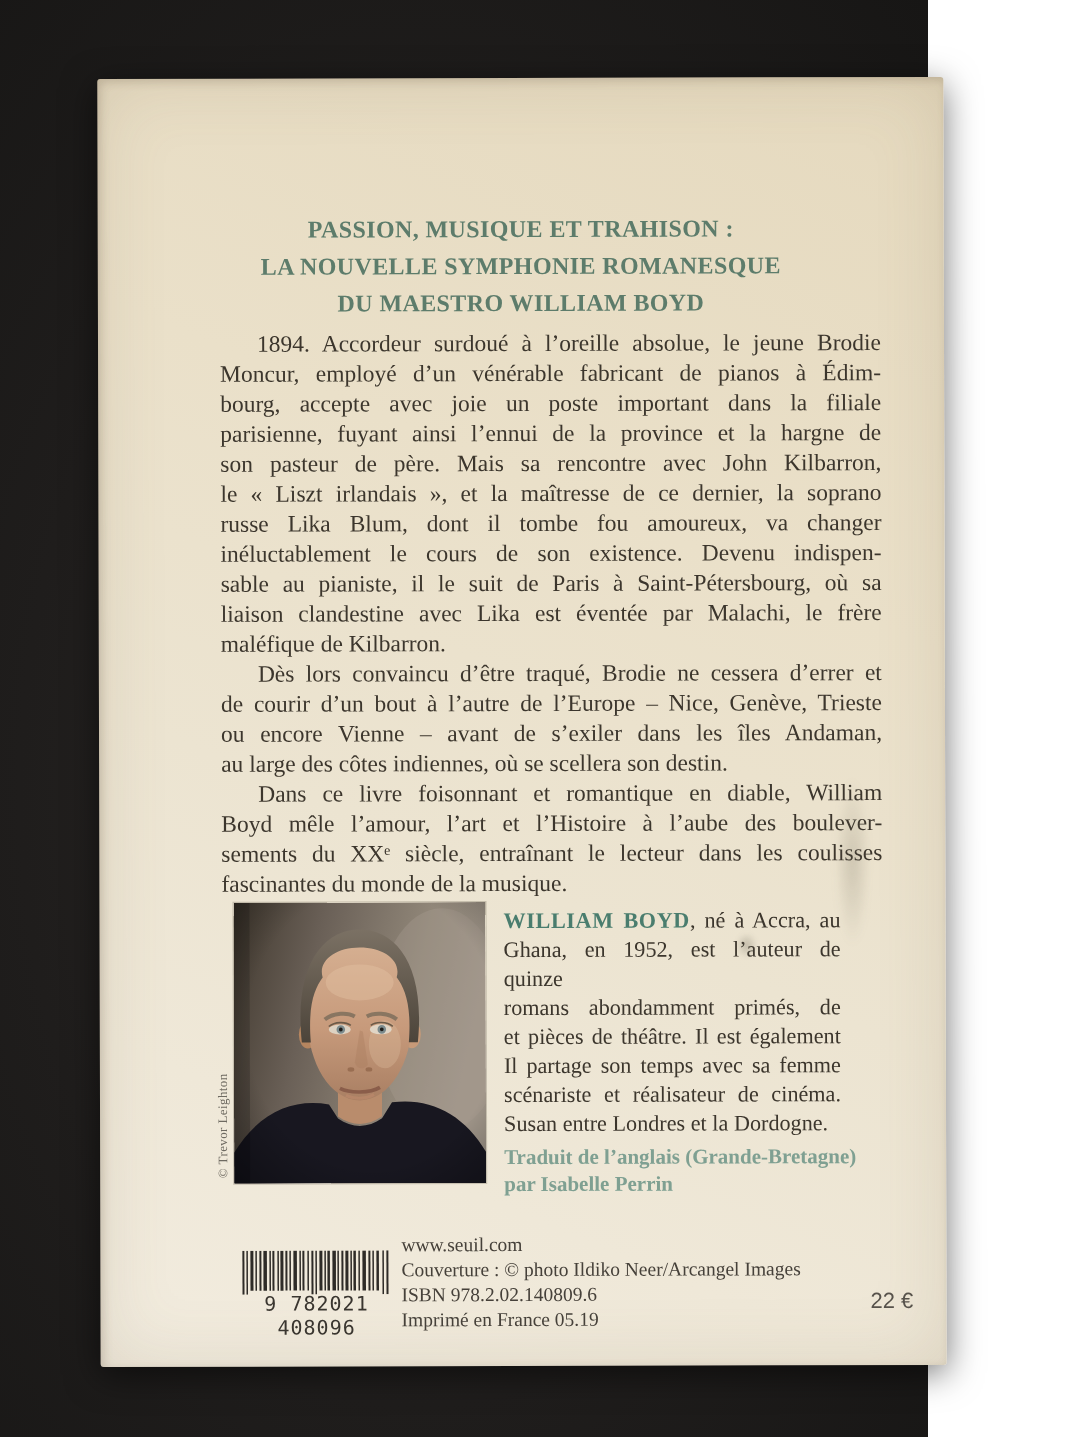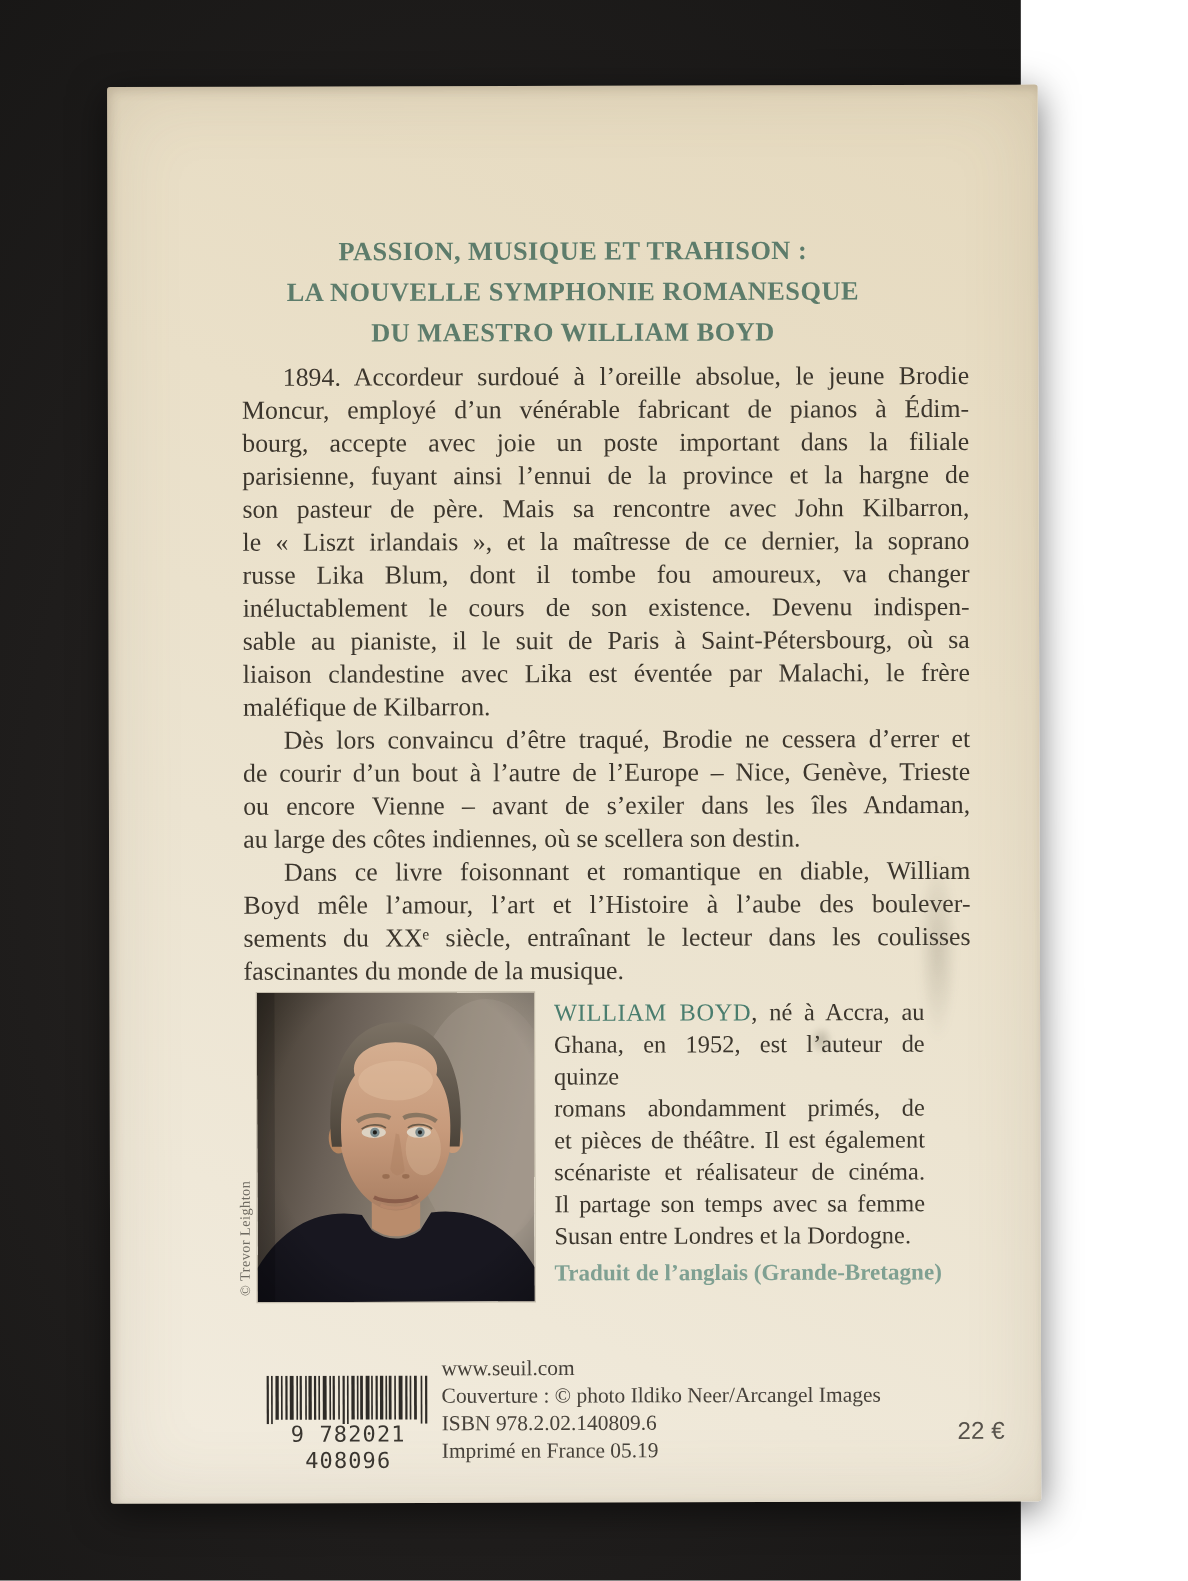--- a/index.html
+++ b/index.html
@@ -52,21 +52,21 @@
     position:absolute; left:43px; top:1039px; width:160px;
     transform:rotate(-90deg);
     font-size:13px; color:#6e6a61; text-align:center; letter-spacing:0.4px;
   }
 
   .bio {
     position:absolute; left:404px; top:828px; width:337px;
     font-size:22.2px; line-height:29px; color:#3c362d;
   }
   .bio-list .line:last-child { text-align-last:left; }
-  .bio-name { color:#4a7d6e; font-weight:400; letter-spacing:0.6px; }
+  .bio-name { color:#4a7d6e; font-weight:700; letter-spacing:0.6px; }
 
   .translator {
     position:absolute; left:404px; top:1066px; width:360px;
     font-size:21px; line-height:27px; font-weight:700; color:#7fa092;
   }
   .translator-line { text-align:left; }
 
   .imprint {
     position:absolute; left:301px; top:1154px; width:480px;
     font-size:19.5px; line-height:25px; color:#46413a;
@@ -180,28 +180,29 @@
     </div>
 
     <div class="photo-credit">© Trevor Leighton</div>
 
     <div class="bio">
       <div class="line"><span class="bio-name">WILLIAM BOYD</span><span>, né à Accra, au</span></div>
       <div class="bio-list">
           <div class="line">Ghana, en 1952, est l’auteur de quinze</div>
           <div class="line">romans abondamment primés, de</div>
           <div class="line">et pièces de théâtre. Il est également</div>
+          <div class="line">Il partage son temps avec sa femme</div>
           <div class="line">scénariste et réalisateur de cinéma.</div>
-          <div class="line">Il partage son temps avec sa femme</div>
           <div class="line">Susan entre Londres et la Dordogne.</div>
         </div>
     </div>
 
     <div class="translator">
         <div class="translator-line">Traduit de l’anglais (Grande-Bretagne)</div>
+        <div class="translator-line">par Isabelle Perrin</div>
       </div>
 
     <div class="imprint">
       <div>www.seuil.com</div>
       <div>Couverture : © photo Ildiko Neer/Arcangel Images</div>
       <div>ISBN 978.2.02.140809.6</div>
       <div>Imprimé en France 05.19</div>
     </div>
 
     <div class="price">22 €</div>

